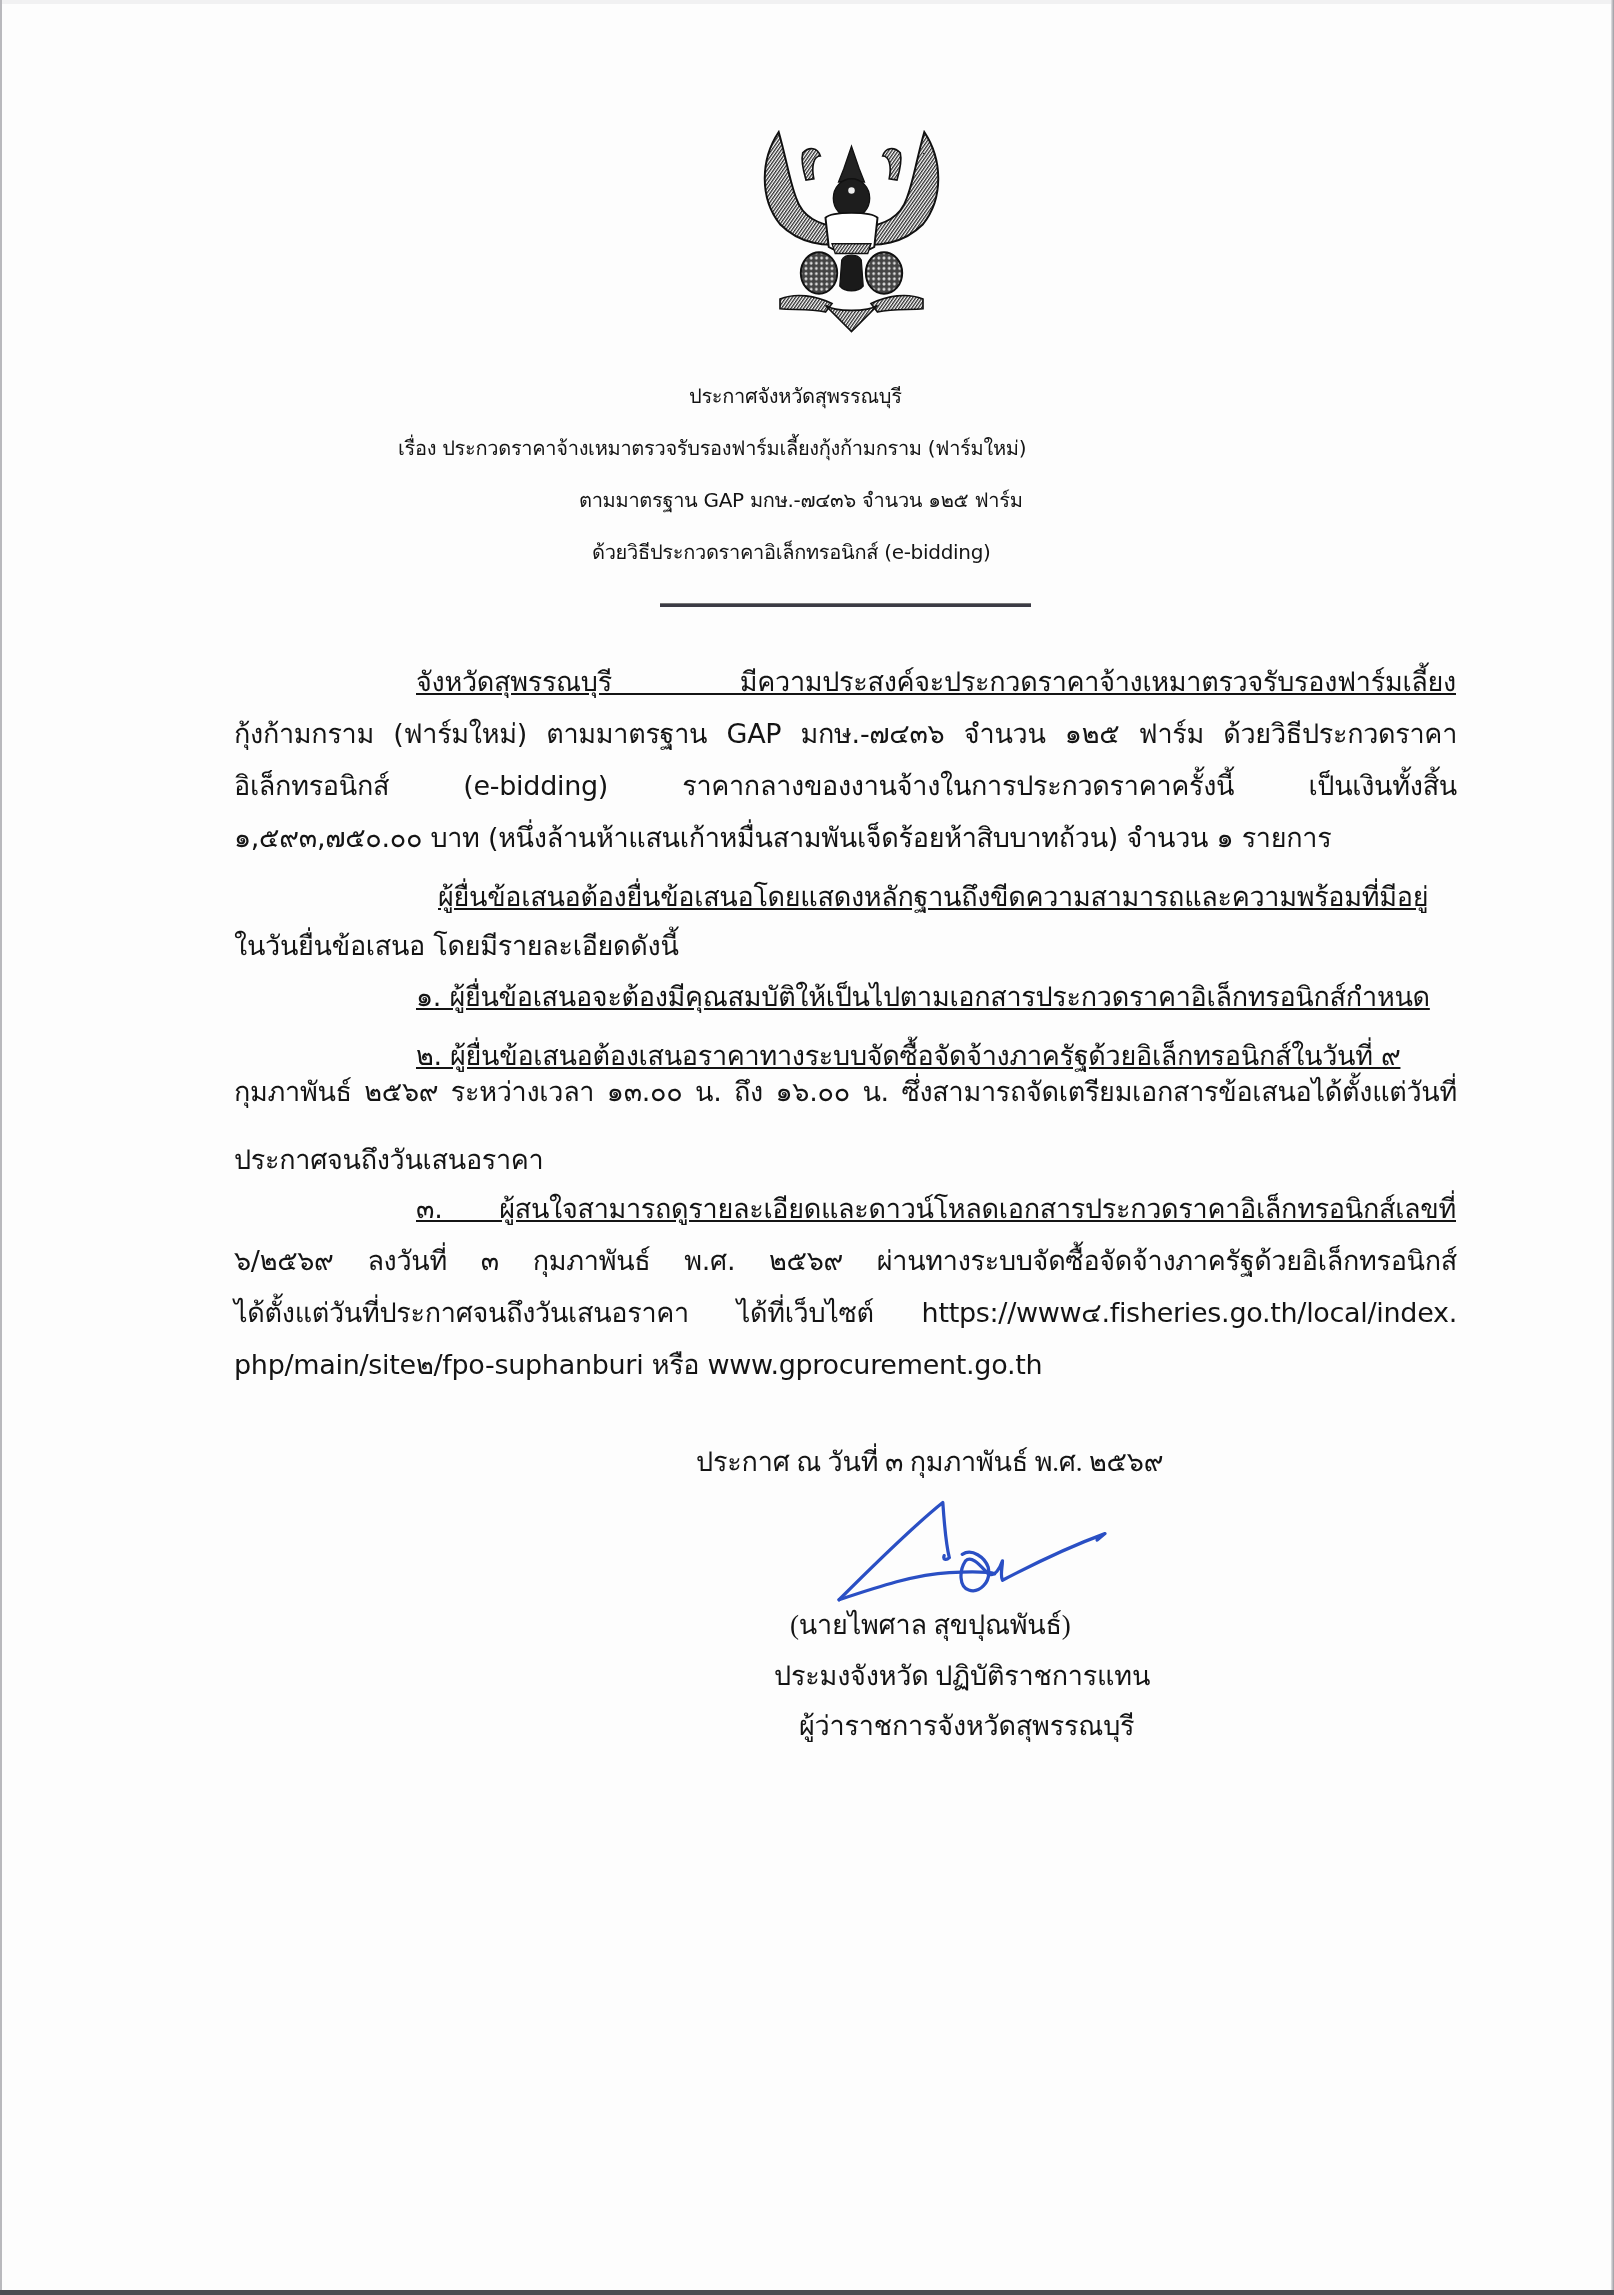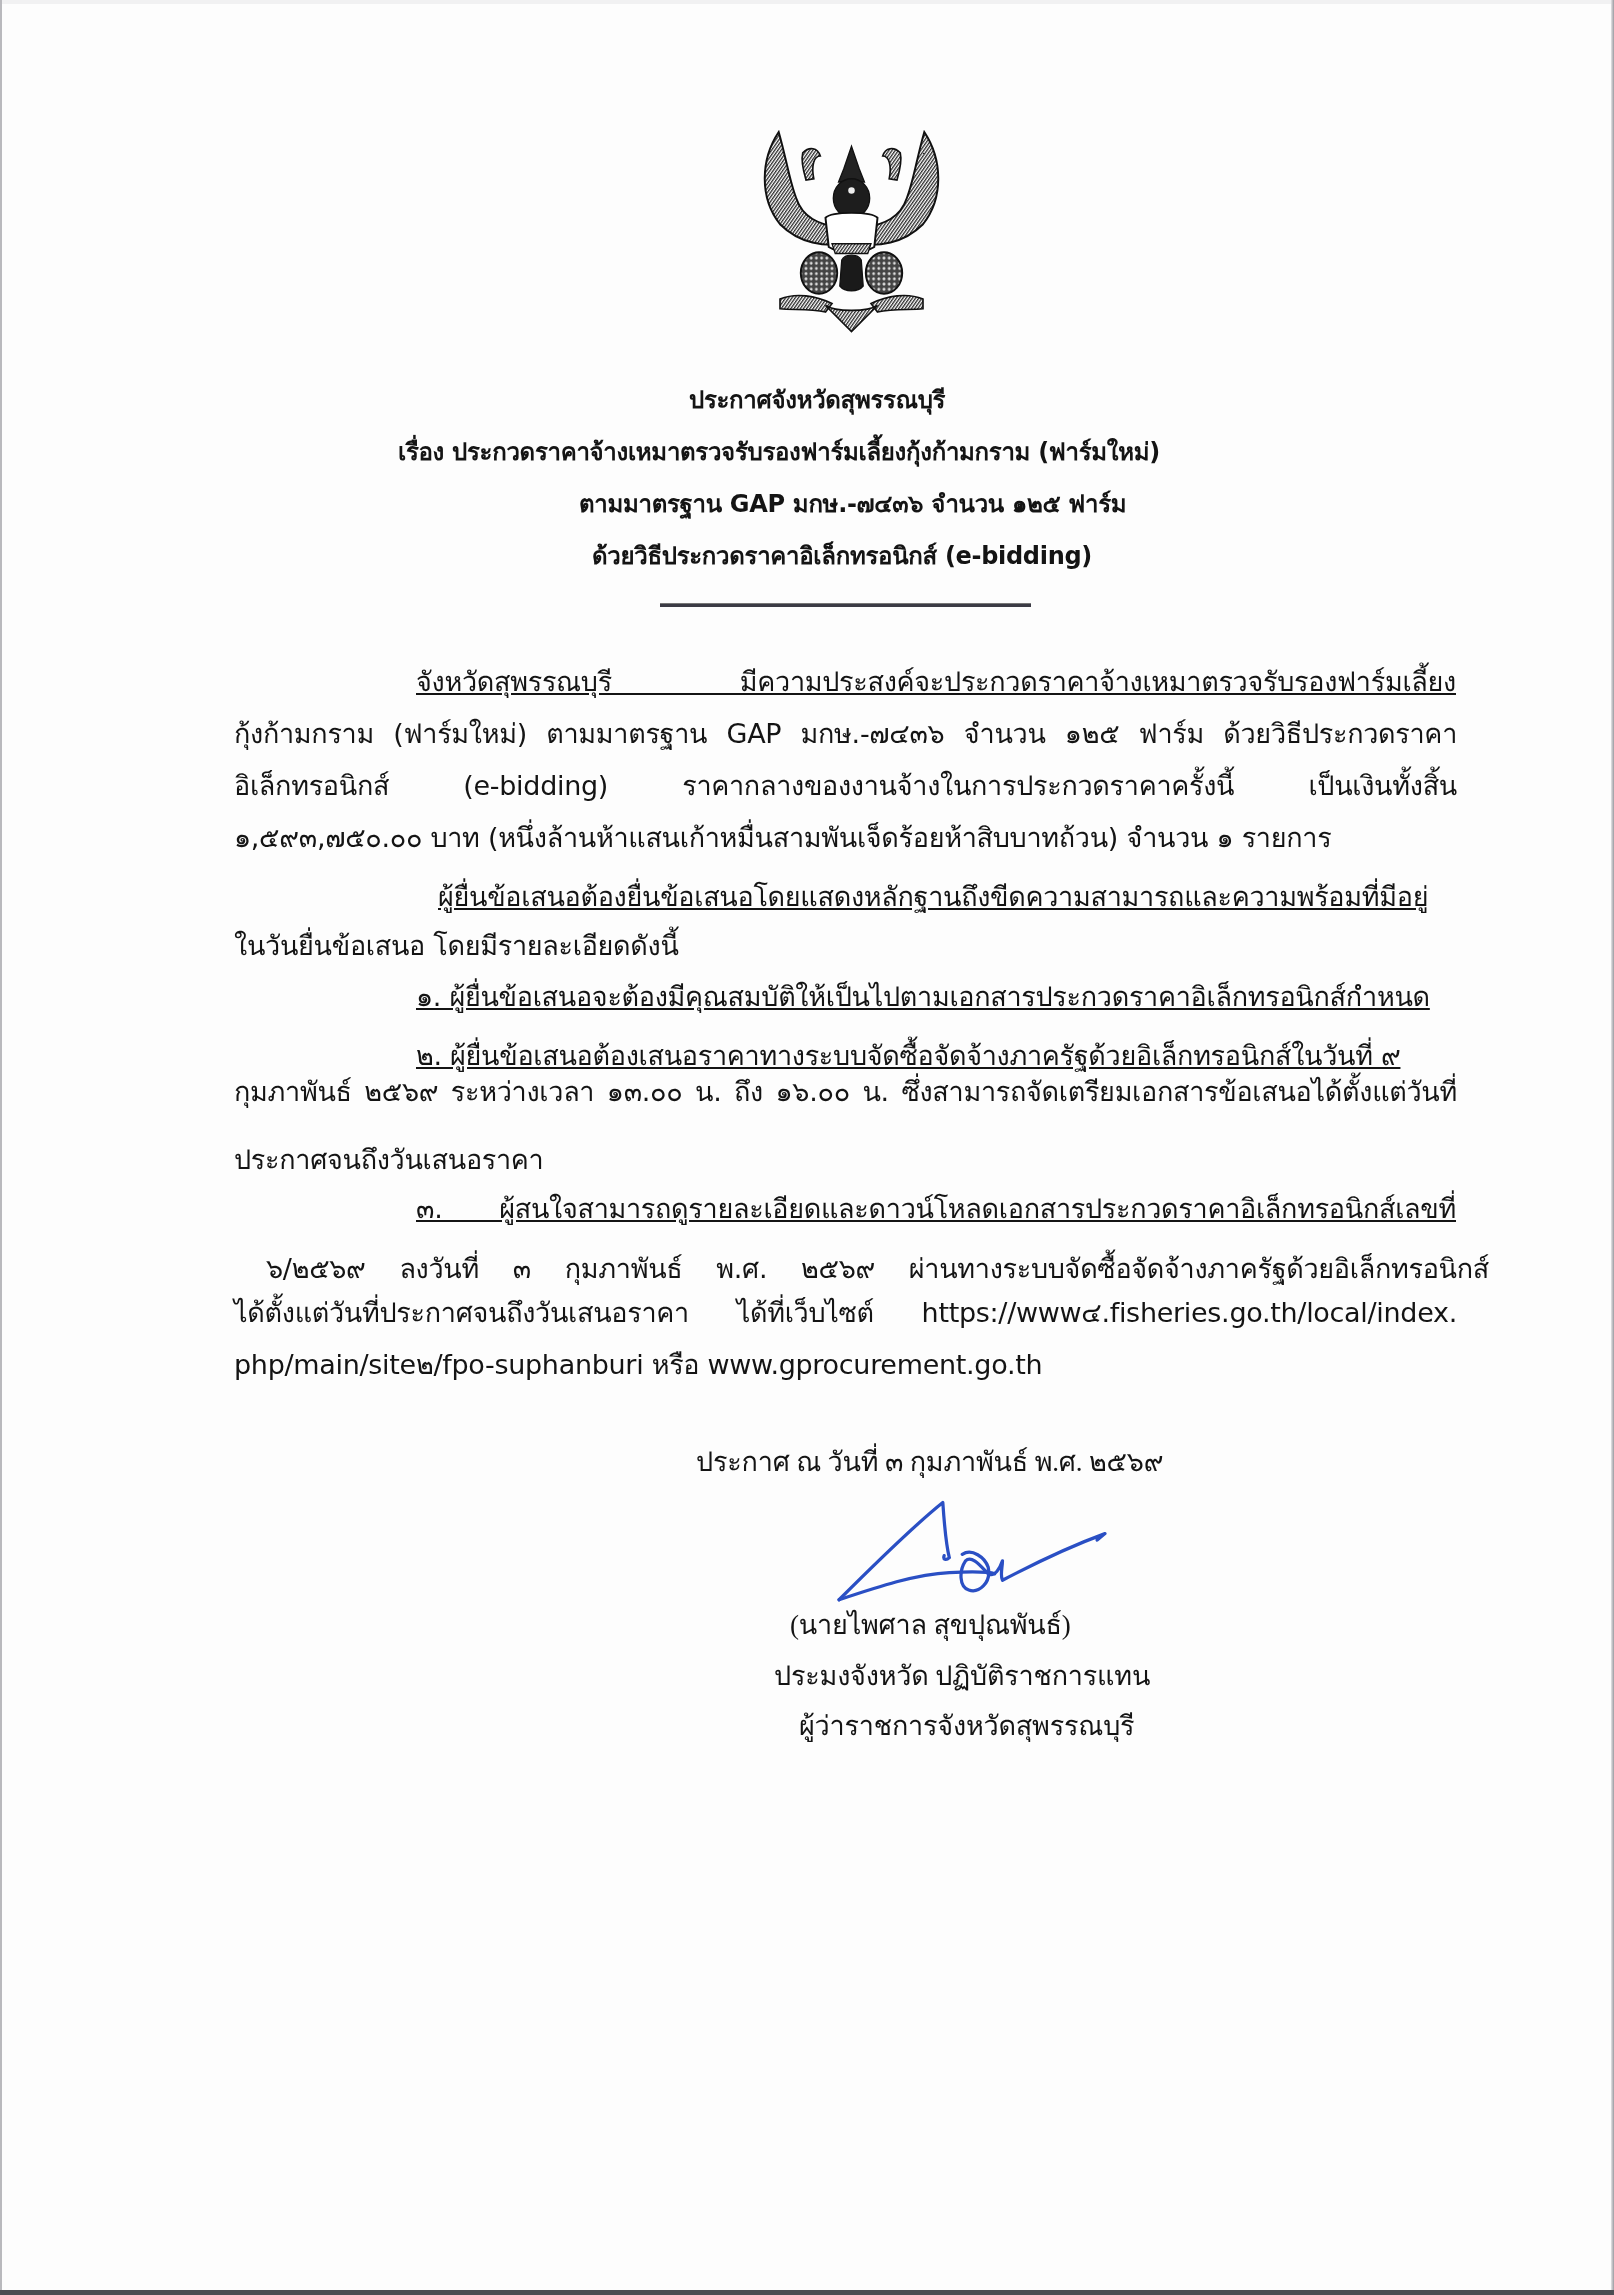--- a/index.html
+++ b/index.html
@@ -10,21 +10,21 @@
       color: #141414;
     }
     .scan-edge-left { position: absolute; left: 0; top: 0; width: 2px; height: 2295px; background: #b9b9bd; }
     .scan-edge-right { position: absolute; right: 0; top: 0; width: 2.6px; height: 2295px; background: linear-gradient(90deg,#e4e4e6,#9a9aa0); }
     .scan-edge-bottom { position: absolute; left: 0; bottom: 0; width: 1614px; height: 5.2px; background: #4a4c52; }
     .scan-edge-top { position: absolute; left: 0; top: 0; width: 1614px; height: 3.9px; background: #f1f1f2; }
 
     .garuda { position: absolute; left: 741px; top: 120px; width: 221px; height: 215px; }
 
     .title-block { position: absolute; left: 0; top: 380px; width: 1614px; }
-    .title-line { position: absolute; white-space: nowrap; font-size: 24px; font-weight: bold; letter-spacing: -0.3px; }
+    .title-line { position: absolute; white-space: nowrap; font-size: 20px; font-weight: normal; letter-spacing: -0.3px; }
     .t1 { left: 689px; top: 0px; }
     .t2 { left: 398px; top: 52px; }
     .t3 { left: 579px; top: 104px; }
     .t4 { left: 592px; top: 156px; }
 
     .divider { position: absolute; left: 660px; top: 603px; width: 371px; height: 2.6px; background: #3b3b45; border-top: 0.7px solid #777; }
 
     .body-text { position: absolute; left: 234px; width: 1223px; font-size: 27px; letter-spacing: -0.3px; }
     .line { position: absolute; white-space: nowrap; left: 0; }
     .justify { width: 1223px; text-align: justify; text-align-last: justify; white-space: normal; }
@@ -107,21 +107,21 @@
 </div>
 
 <div class="body-text" style="top:1034px;">
   <div class="line indent" style="top:0px;">๒. ผู้ยื่นข้อเสนอต้องเสนอราคาทางระบบจัดซื้อจัดจ้างภาครัฐด้วยอิเล็กทรอนิกส์ในวันที่ ๙</div>
   <div class="line justify" style="top:36px;">กุมภาพันธ์ ๒๕๖๙ ระหว่างเวลา ๑๓.๐๐ น. ถึง ๑๖.๐๐ น. ซึ่งสามารถจัดเตรียมเอกสารข้อเสนอได้ตั้งแต่วันที่</div>
   <div class="line" style="top:104px;">ประกาศจนถึงวันเสนอราคา</div>
 </div>
 
 <div class="body-text" style="top:1187px;">
   <div class="line indent justify" style="top:0px;">๓. ผู้สนใจสามารถดูรายละเอียดและดาวน์โหลดเอกสารประกวดราคาอิเล็กทรอนิกส์เลขที่</div>
-  <div class="line justify" style="top:60px;margin-left:32px;">๖/๒๕๖๙ ลงวันที่  ๓  กุมภาพันธ์  พ.ศ. ๒๕๖๙ ผ่านทางระบบจัดซื้อจัดจ้างภาครัฐด้วยอิเล็กทรอนิกส์</div>
+  <div class="line justify" style="top:52px;">๖/๒๕๖๙ ลงวันที่  ๓  กุมภาพันธ์  พ.ศ. ๒๕๖๙ ผ่านทางระบบจัดซื้อจัดจ้างภาครัฐด้วยอิเล็กทรอนิกส์</div>
   <div class="line justify" style="top:104px;">ได้ตั้งแต่วันที่ประกาศจนถึงวันเสนอราคา  ได้ที่เว็บไซต์ https://www๔.fisheries.go.th/local/index.</div>
   <div class="line" style="top:156px;">php/main/site๒/fpo-suphanburi หรือ www.gprocurement.go.th</div>
 </div>
 
 <div class="closing" style="left:696px; top:1440px;">ประกาศ  ณ  วันที่  ๓  กุมภาพันธ์  พ.ศ. ๒๕๖๙</div>
 
 <svg class="signature" viewBox="0 0 430 165">
   <path d="M10 160 C60 110 120 50 170 10 C172 40 175 75 180 95 M180 95 C175 100 170 98 172 92" fill="none" stroke="#2a4fc4" stroke-width="5" stroke-linecap="round" stroke-linejoin="round"></path>
   <path d="M10 160 C70 140 130 120 180 118 C230 116 245 118 250 120" fill="none" stroke="#2a4fc4" stroke-width="5" stroke-linecap="round"></path>
   <path d="M200 90 C215 80 235 95 240 110 C245 135 225 150 210 145 C195 140 195 115 205 100 C215 90 230 110 240 120 C250 125 258 112 262 100 C262 110 258 122 262 130 C300 110 360 80 420 58 M420 58 L408 68" fill="none" stroke="#2a4fc4" stroke-width="5" stroke-linecap="round" stroke-linejoin="round"></path>

